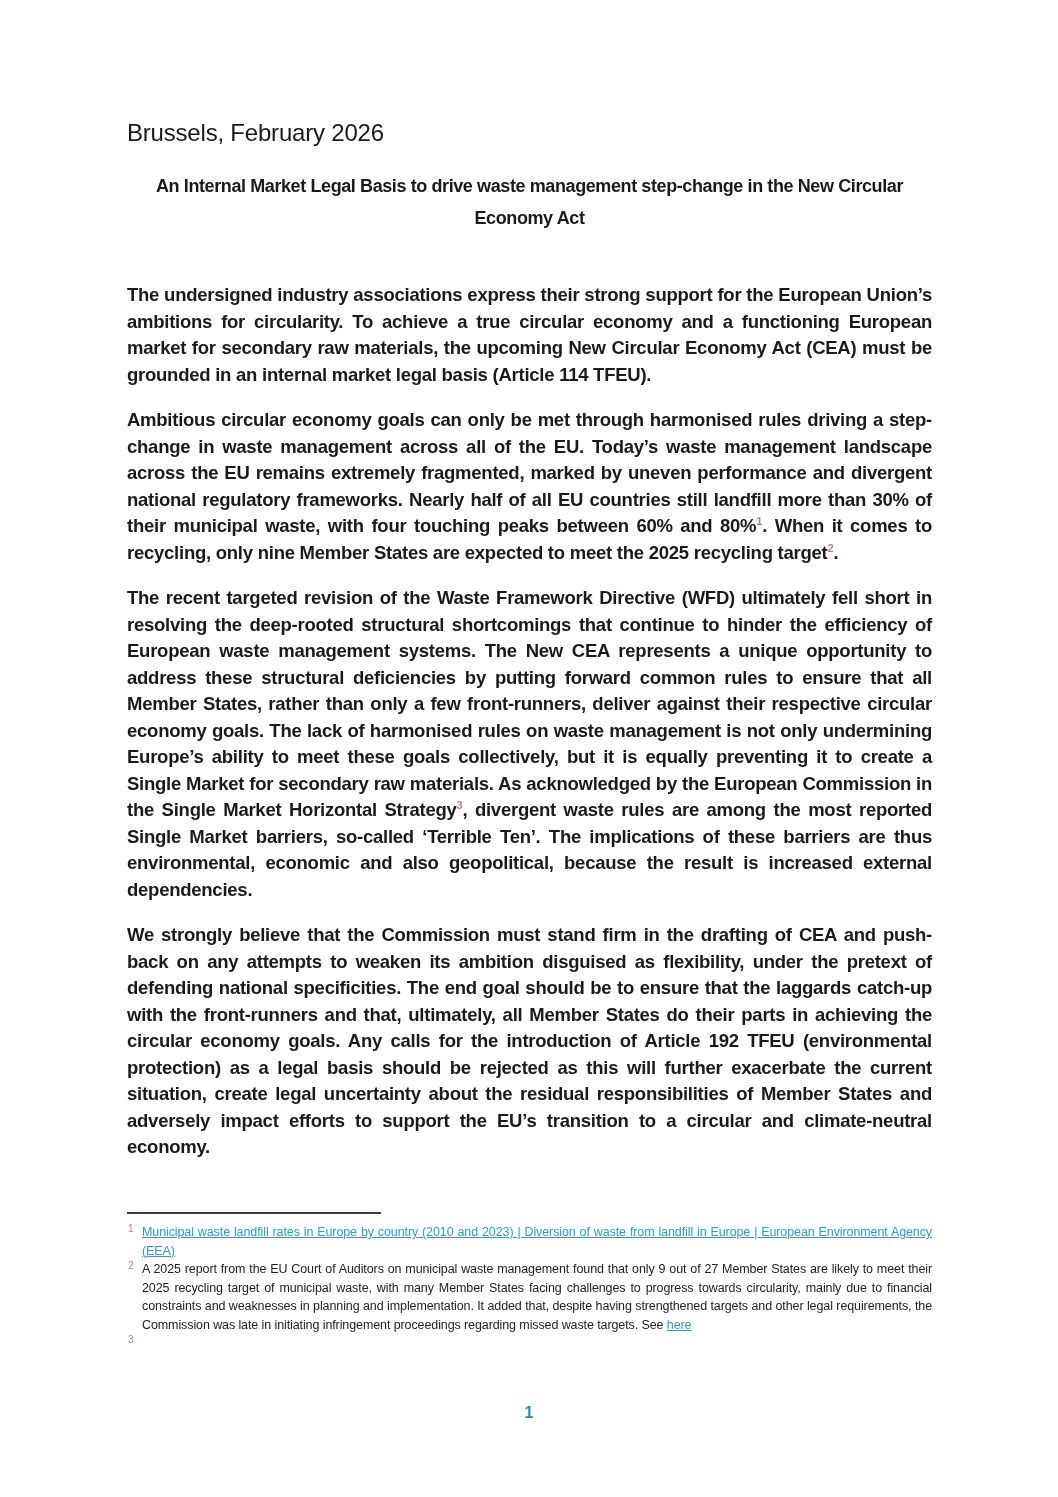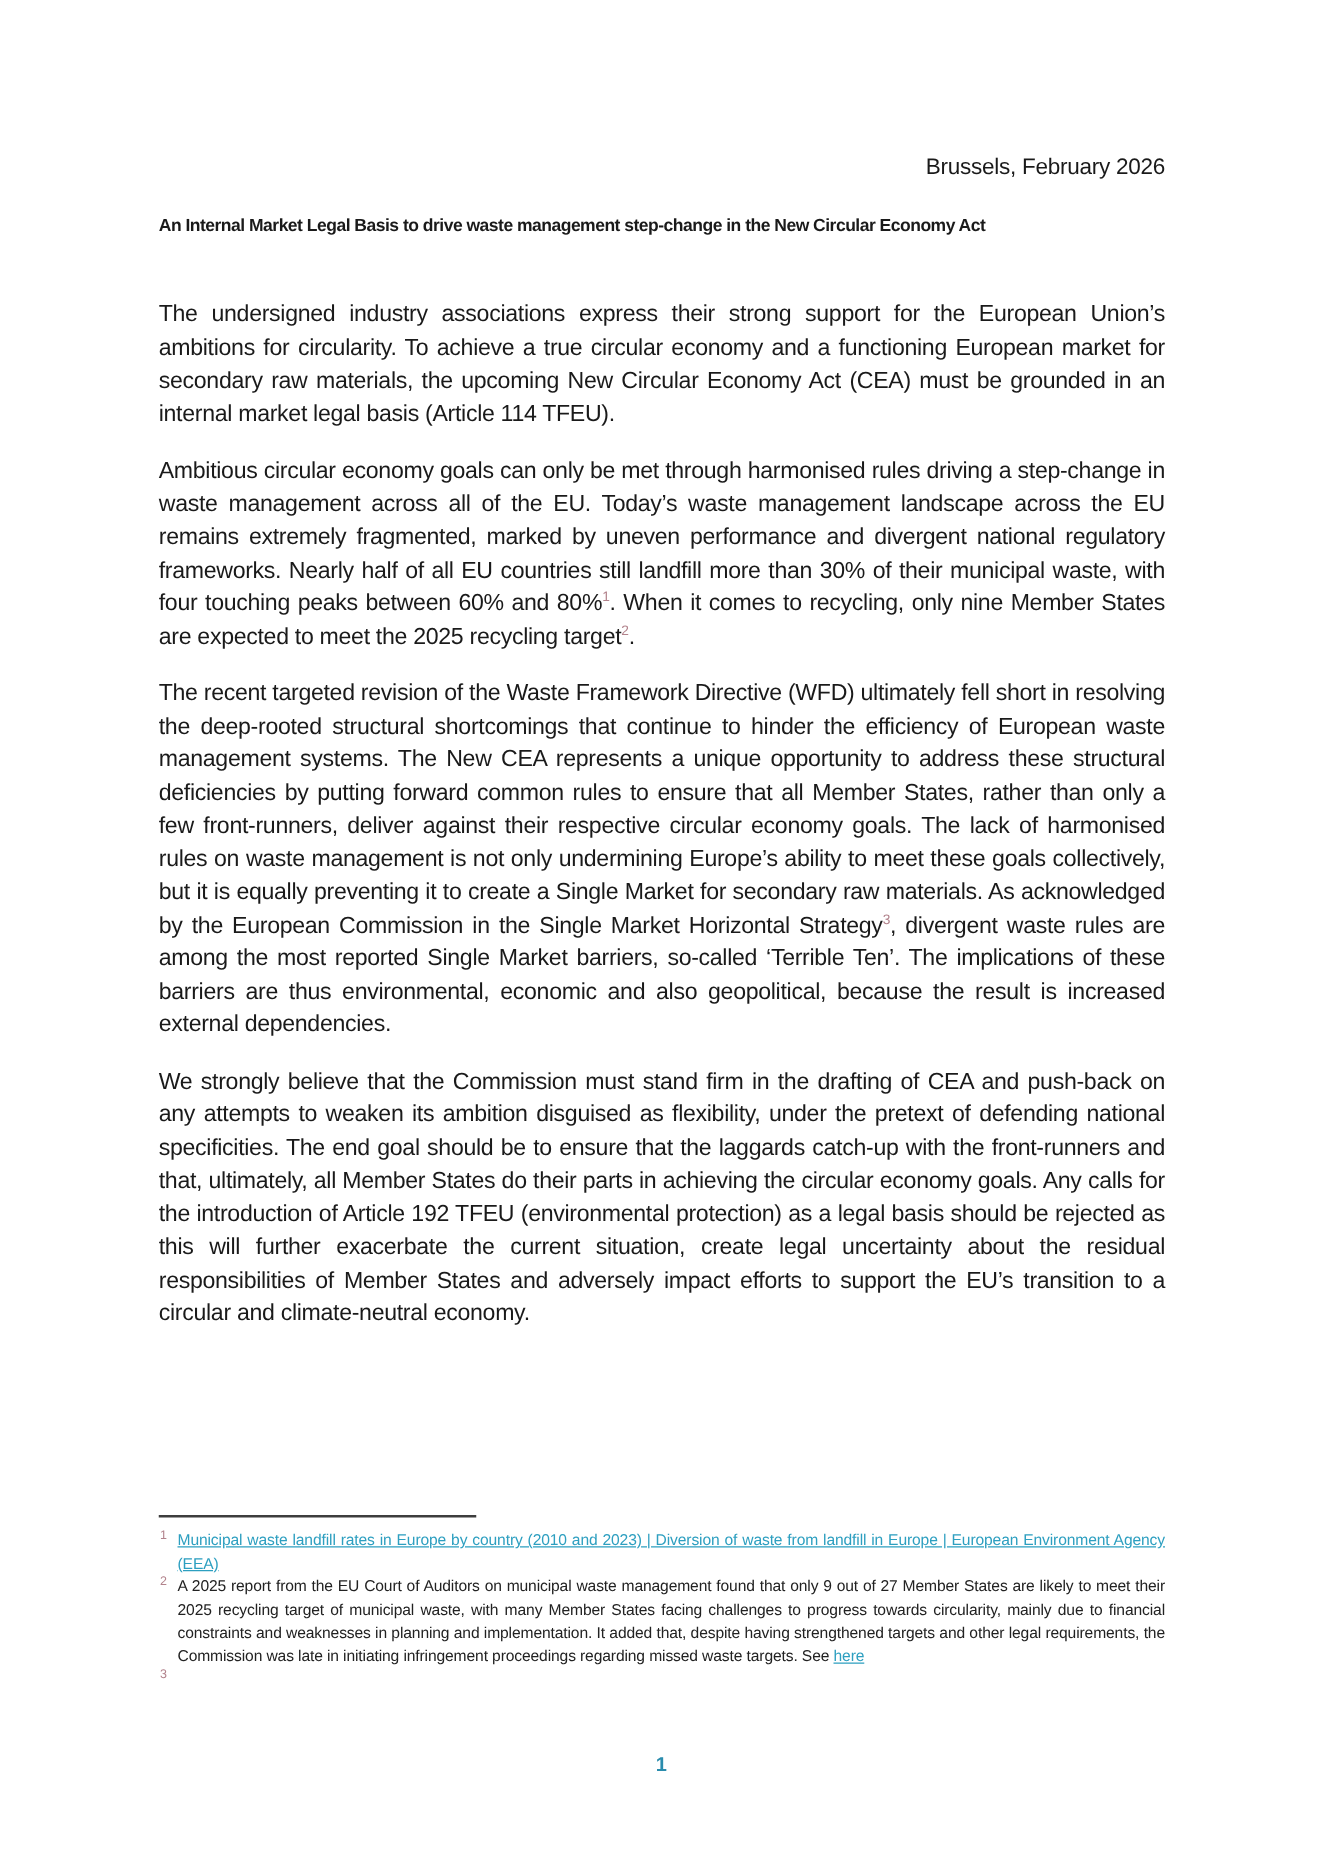--- a/index.html
+++ b/index.html
@@ -8,37 +8,38 @@
     width:1058px; height:1497px;
     background:#ffffff;
     font-family:"Liberation Sans", sans-serif;
     color:var(--text,#1a1a1a);
     overflow:hidden;
   }
   .content {
     position:absolute; left:127px; right:126px; top:120px;
   }
   .dateline {
-    text-align:right;
-    font-size:18px; line-height:26px;
+    text-align:left;
+    font-size:24px; line-height:26px;
     margin-bottom:24px;
     letter-spacing:-0.2px;
   }
   .doc-title {
-    text-align:left;
+    text-align:center;
     font-weight:bold;
-    font-size:14px; line-height:20px;
+    font-size:18px; line-height:32px;
     letter-spacing:-0.4px;
     max-width:805px; margin:0 auto 48px auto;
   }
   p.body-para {
     margin:0 0 19px 0;
     font-size:18.5px; line-height:26.5px;
     letter-spacing:-0.25px;
     text-align:justify;
+    font-weight:bold;
   }
   sup.fnref {
     color:var(--fnref,#b2838c);
     font-size:11px; line-height:0;
     vertical-align:super;
     text-decoration:none;
     cursor:pointer;
   }
   a.link {
     color:var(--link,#2d9fc0);

